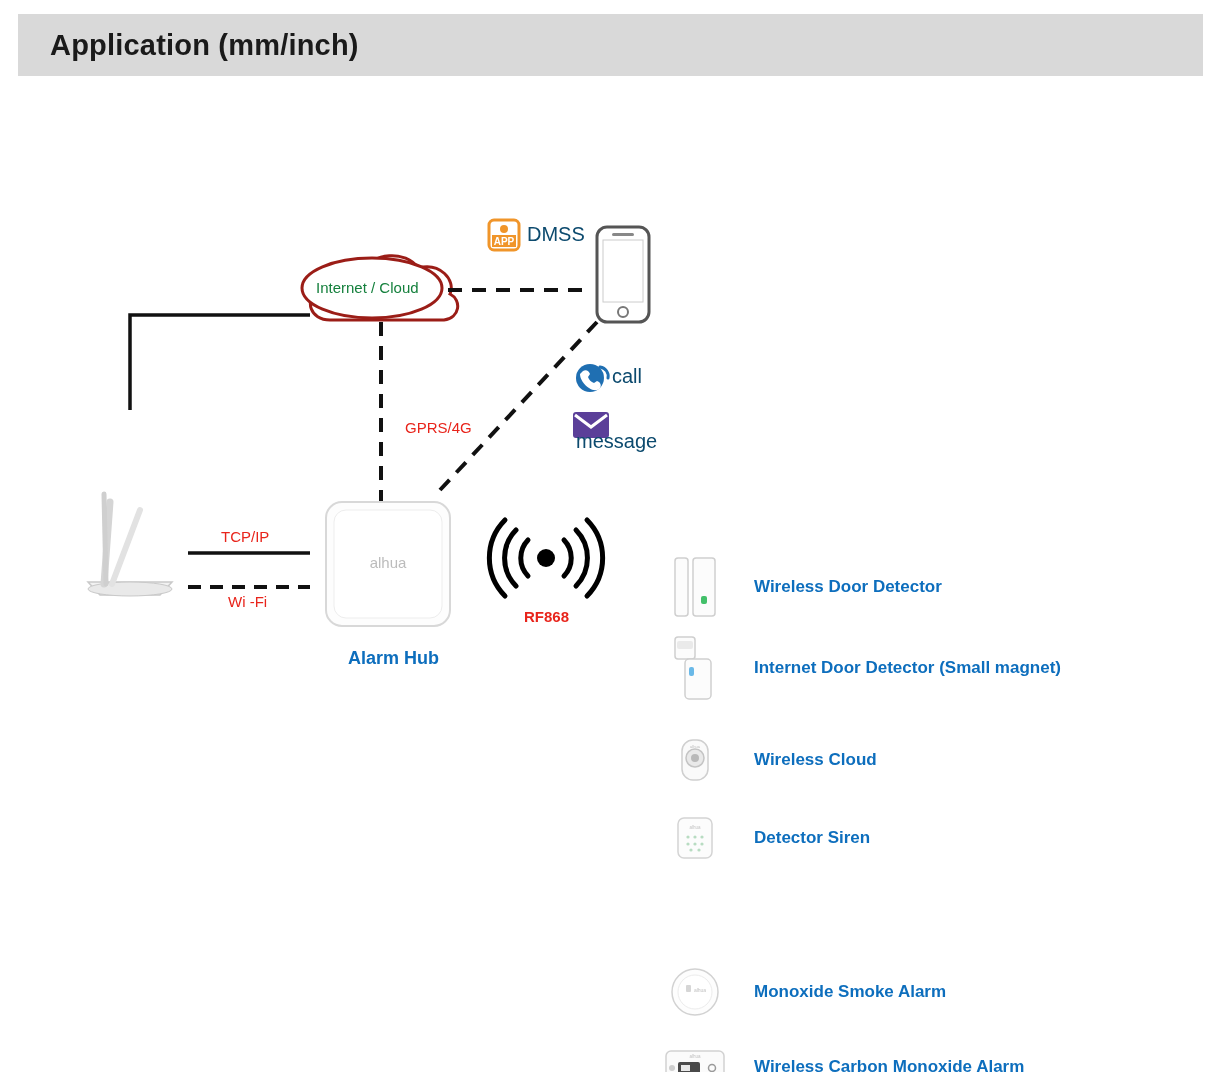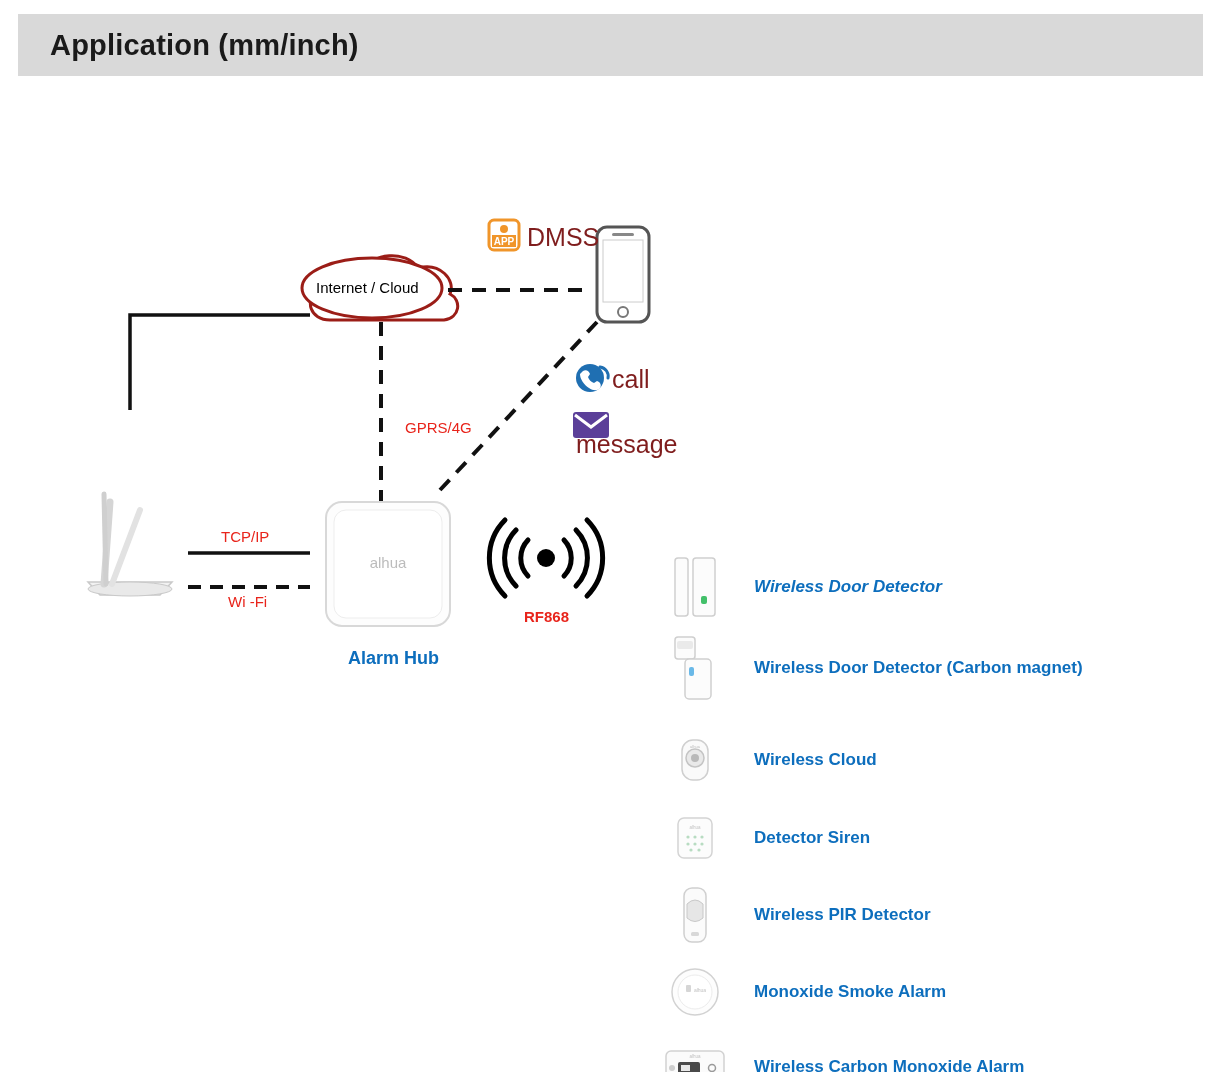--- a/index.html
+++ b/index.html
@@ -55,30 +55,30 @@
   .lbl-red {
     color: #e8241b;
     font-size: 15px;
   }
   .lbl-red-b {
     color: #e8241b;
     font-size: 15px;
     font-weight: bold;
   }
   .lbl-orange {
-    color: #7f1d1d;
-    font-size: 25px;
+    color: #0c4a6e;
+    font-size: 20px;
   }
   .lbl-blue {
     color: #0d6ebd;
     font-size: 17px;
     font-weight: bold;
   }
   .lbl-cloud {
-    color: #000000;
+    color: #15803d;
     font-size: 15px;
   }
 
   
   .device-row {
     position: absolute;
     left: 660px;
     width: 540px;
     height: 60px;
     display: flex;
@@ -196,41 +196,41 @@
   <div class="lbl lbl-red" style="left:405px; top:281px;margin-top:48px;">GPRS/4G</div>
 
   <div class="lbl lbl-red" style="left:221px; top:438px;">TCP/IP</div>
 
   <div class="lbl lbl-red" style="left:228px; top:503px;">Wi -Fi</div>
 
   <div class="lbl lbl-red-b" style="left:524px; top:518px;">RF868</div>
 
   <div class="lbl lbl-blue" style="left:348px; top:558px; font-size:18px;">Alarm Hub</div>
 
-  <div class="device-row" style="top:467px;font-style:italic;">
+  <div class="device-row" style="top:467px;">
     <div class="device-icon-box">
       <svg width="44" height="62" viewBox="0 0 44 62">
         <rect x="2" y="2" width="13" height="58" rx="3" fill="#fcfcfc" stroke="#cfcfcf" stroke-width="1.5"></rect>
         <rect x="20" y="2" width="22" height="58" rx="3" fill="#fcfcfc" stroke="#cfcfcf" stroke-width="1.5"></rect>
         <rect x="28" y="40" width="6" height="8" rx="2" fill="#43c06a"></rect>
       </svg>
     </div>
     <div class="device-label">Wireless Door Detector</div>
   </div>
 
   <div class="device-row" style="top:548px;">
     <div class="device-icon-box">
       <svg width="48" height="66" viewBox="0 0 48 66">
         <rect x="4" y="2" width="20" height="22" rx="3" fill="#fcfcfc" stroke="#cfcfcf" stroke-width="1.5"></rect>
         <rect x="6" y="6" width="16" height="8" rx="2" fill="#eaeaea"></rect>
         <rect x="14" y="24" width="26" height="40" rx="4" fill="#fcfcfc" stroke="#cfcfcf" stroke-width="1.5"></rect>
         <rect x="18" y="32" width="5" height="9" rx="2" fill="#6ab9e8"></rect>
       </svg>
     </div>
-    <div class="device-label">Wireless Door Detector (Carbon magnet)</div>
+    <div class="device-label">Internet Door Detector (Small magnet)</div>
   </div>
 
   <div class="device-row" style="top:640px;">
     <div class="device-icon-box">
       <svg width="38" height="44" viewBox="0 0 38 44">
         <rect x="6" y="2" width="26" height="40" rx="11" fill="#fafafa" stroke="#cfcfcf" stroke-width="1.5"></rect>
         <circle cx="19" cy="20" r="9" fill="#e9e9e9" stroke="#c4c4c4" stroke-width="1.5"></circle>
         <circle cx="19" cy="20" r="4" fill="#b9b9b9"></circle>
         <text x="19" y="10" font-family="Liberation Sans, sans-serif" font-size="4" fill="#bdbdbd" text-anchor="middle">alhua</text>
       </svg>
@@ -251,30 +251,20 @@
             <circle cx="22" cy="29" r="1.6"></circle>
             <circle cx="29" cy="29" r="1.6"></circle>
           <circle cx="18" cy="35" r="1.6"></circle>
             <circle cx="26" cy="35" r="1.6"></circle>
         </g>
       </svg>
     </div>
     <div class="device-label">Detector Siren</div>
   </div>
 
-  <div class="device-row" style="top:795px;">
-    <div class="device-icon-box">
-      <svg width="36" height="58" viewBox="0 0 36 58">
-        <rect x="7" y="2" width="22" height="54" rx="8" fill="#fbfbfb" stroke="#d0d0d0" stroke-width="1.5"></rect>
-        <path d="M10 18 q8 -8 16 0 l0 14 q-8 7 -16 0 z" fill="#e6e6e6" stroke="#c8c8c8" stroke-width="1"></path>
-        <rect x="14" y="46" width="8" height="4" rx="1.5" fill="#d8d8d8"></rect>
-      </svg>
-    </div>
-    <div class="device-label">Wireless PIR Detector</div>
-  </div>
 
   <div class="device-row" style="top:872px;">
     <div class="device-icon-box">
       <svg width="56" height="52" viewBox="0 0 56 52">
         <circle cx="28" cy="26" r="23" fill="#fdfdfd" stroke="#d2d2d2" stroke-width="1.5"></circle>
         <circle cx="28" cy="26" r="17" fill="#ffffff" stroke="#ececec" stroke-width="1"></circle>
         <rect x="19" y="19" width="5" height="7" rx="1" fill="#d6d6d6"></rect>
         <text x="33" y="26" font-family="Liberation Sans, sans-serif" font-size="5" fill="#c2c2c2" text-anchor="middle">alhua</text>
       </svg>
     </div>

